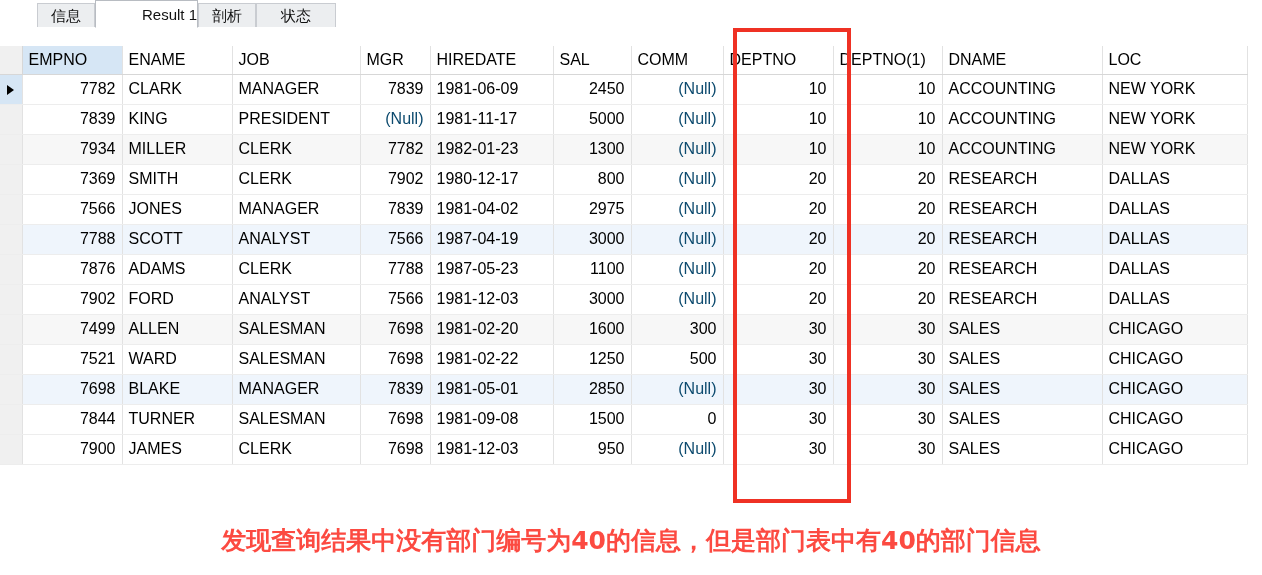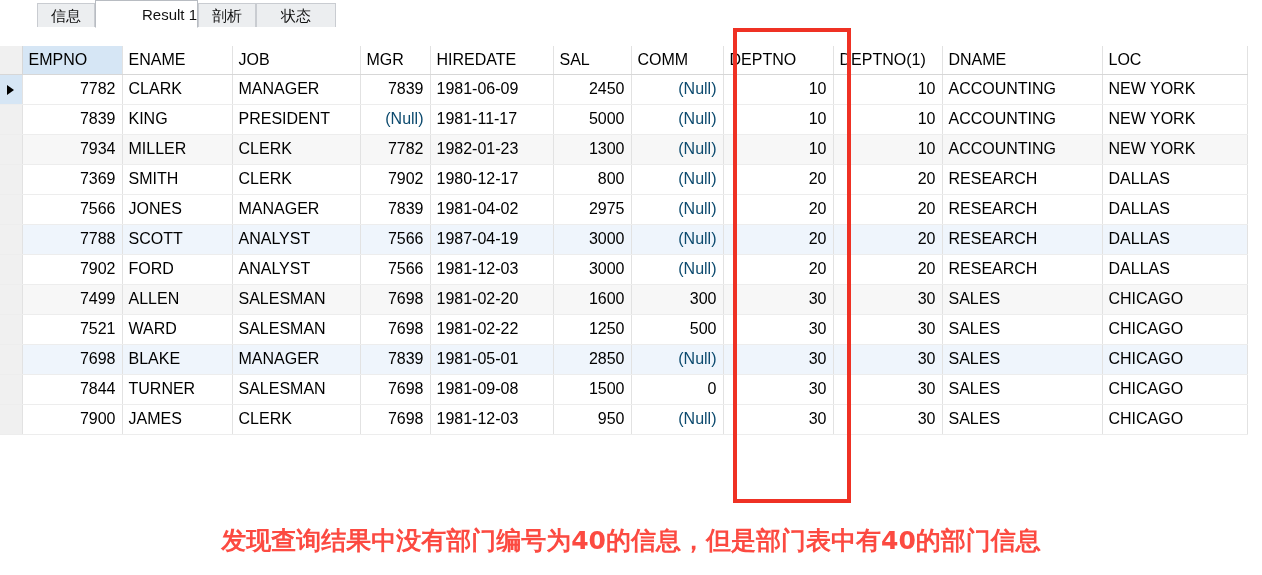--- a/index.html
+++ b/index.html
@@ -281,20 +281,34 @@
           <td class="txt">ANALYST</td>
           <td class="num">7566</td>
           <td class="txt">1987-04-19</td>
           <td class="num">3000</td>
           <td class="num"><span class="nullval">(Null)</span></td>
           <td class="num">20</td>
           <td class="num">20</td>
           <td class="txt">RESEARCH</td>
           <td class="txt">DALLAS</td>
         </tr>
+        <tr class="">
+          <td class="gut"></td>
+          <td class="num">7876</td>
+          <td class="txt">ADAMS</td>
+          <td class="txt">CLERK</td>
+          <td class="num">7788</td>
+          <td class="txt">1987-05-23</td>
+          <td class="num">1100</td>
+          <td class="num"><span class="nullval">(Null)</span></td>
+          <td class="num">20</td>
+          <td class="num">20</td>
+          <td class="txt">RESEARCH</td>
+          <td class="txt">DALLAS</td>
+        </tr>
         <tr>
           <td class="gut"></td>
           <td class="num">7902</td>
           <td class="txt">FORD</td>
           <td class="txt">ANALYST</td>
           <td class="num">7566</td>
           <td class="txt">1981-12-03</td>
           <td class="num">3000</td>
           <td class="num"><span class="nullval">(Null)</span></td>
           <td class="num">20</td>

